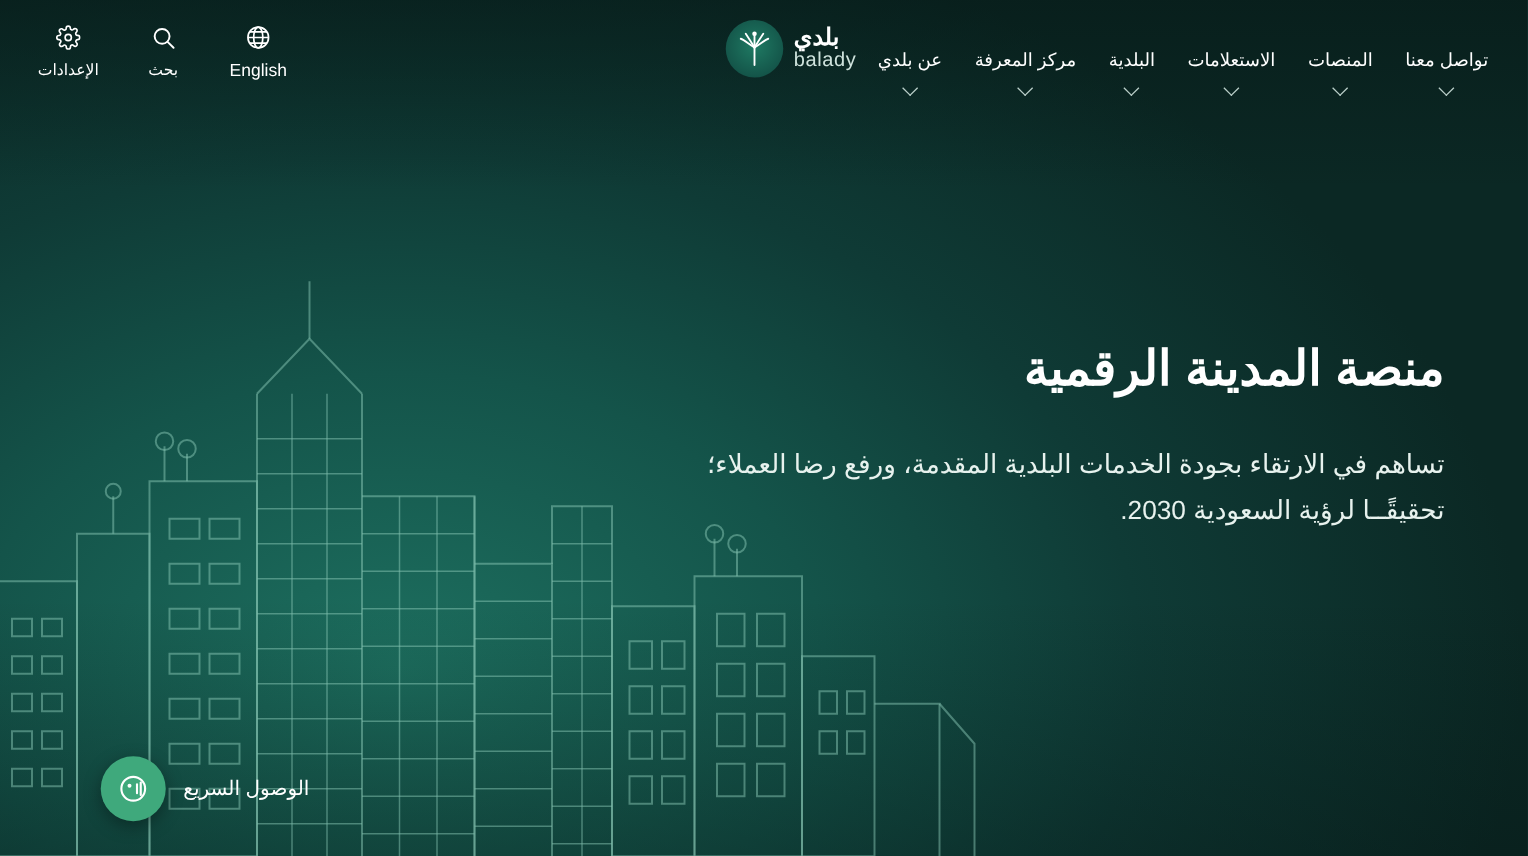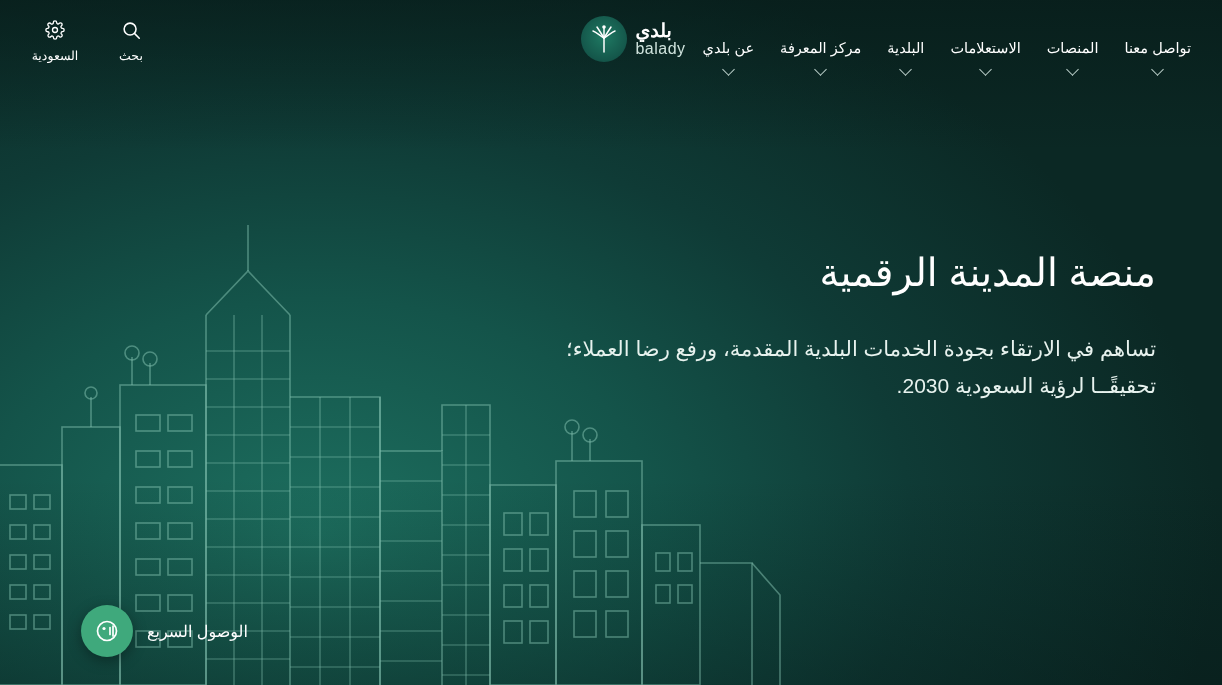--- a/index.html
+++ b/index.html
@@ -149,23 +149,24 @@
     position: absolute;
     top: 250px;
     right: 66px;
     width: 620px;
     text-align: right;
     z-index: 20;
   }
   .hero-title {
     color: #ffffff;
     font-size: 39px;
-    font-weight: normal;
+    font-weight: bold;
     line-height: 1.2;
     margin-bottom: 34px;
+    margin-top: 23px;
   }
   .hero-sub {
     color: #e7f2ee;
     font-size: 21px;
     line-height: 1.75;
     font-weight: normal;
   }
 
   
   .quick {
@@ -245,40 +246,50 @@
               <path d="M17 16 C20 11 22 8 24 5"></path>
               <path d="M17 16 L17 6"></path>
             </g>
             <circle cx="17" cy="5" r="1.8" fill="#ffffff"></circle>
           </svg>
         </div>
       </div>
     </div>
 
     <div class="header-left">
+      <div class="util">
+        <span class="util-ico">
+          <svg width="22" height="22" viewBox="0 0 24 24" fill="none" stroke="#ffffff" stroke-width="1.5">
+            <circle cx="12" cy="12" r="9"></circle>
+            <ellipse cx="12" cy="12" rx="4" ry="9"></ellipse>
+            <path d="M3 12h18M4.5 7h15M4.5 17h15"></path>
+          </svg>
+        </span>
+        <span class="util-label en">English</span>
+      </div>
 
       <div class="util">
         <span class="util-ico">
           <svg width="22" height="22" viewBox="0 0 24 24" fill="none" stroke="#ffffff" stroke-width="1.7" stroke-linecap="round">
             <circle cx="11" cy="11" r="6.5"></circle>
             <path d="M16 16l5 5"></path>
           </svg>
         </span>
         <span class="util-label">بحث</span>
       </div>
 
 
       <div class="util">
         <span class="util-ico">
           <svg width="20" height="20" viewBox="0 0 24 24" fill="none" stroke="#ffffff" stroke-width="1.6">
             <circle cx="12" cy="12" r="3"></circle>
             <path d="M19.4 15a1.6 1.6 0 00.3 1.8l.1.1a2 2 0 11-2.8 2.8l-.1-.1a1.6 1.6 0 00-1.8-.3 1.6 1.6 0 00-1 1.5V21a2 2 0 11-4 0v-.1a1.6 1.6 0 00-1-1.5 1.6 1.6 0 00-1.8.3l-.1.1a2 2 0 11-2.8-2.8l.1-.1a1.6 1.6 0 00.3-1.8 1.6 1.6 0 00-1.5-1H3a2 2 0 110-4h.1a1.6 1.6 0 001.5-1 1.6 1.6 0 00-.3-1.8l-.1-.1a2 2 0 112.8-2.8l.1.1a1.6 1.6 0 001.8.3h.1a1.6 1.6 0 001-1.5V3a2 2 0 114 0v.1a1.6 1.6 0 001 1.5 1.6 1.6 0 001.8-.3l.1-.1a2 2 0 112.8 2.8l-.1.1a1.6 1.6 0 00-.3 1.8v.1a1.6 1.6 0 001.5 1H21a2 2 0 110 4h-.1a1.6 1.6 0 00-1.5 1z"></path>
           </svg>
         </span>
-        <span class="util-label">السعودية</span>
+        <span class="util-label">الإعدادات</span>
       </div>
     </div>
   </div>
 
   <svg class="skyline" viewBox="0 0 840 520" preserveAspectRatio="xMinYMax meet">
     <g fill="none" stroke="#8fcdbc" stroke-opacity="0.55" stroke-width="1.6">
 
       <rect x="8" y="300" width="64" height="220"></rect>
       <rect x="20" y="330" width="16" height="14"></rect>
         <rect x="44" y="330" width="16" height="14"></rect>

